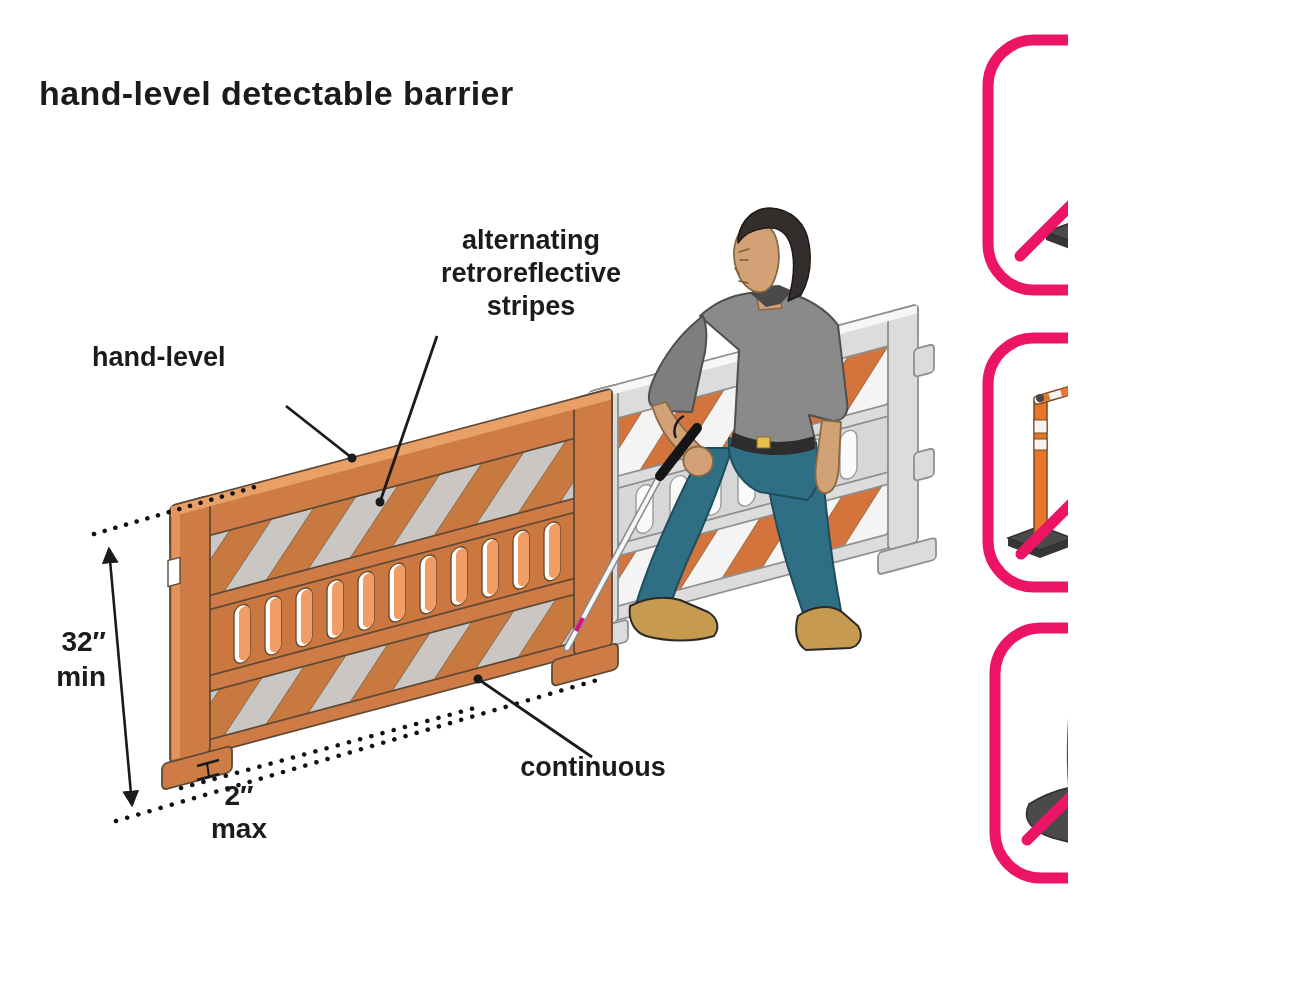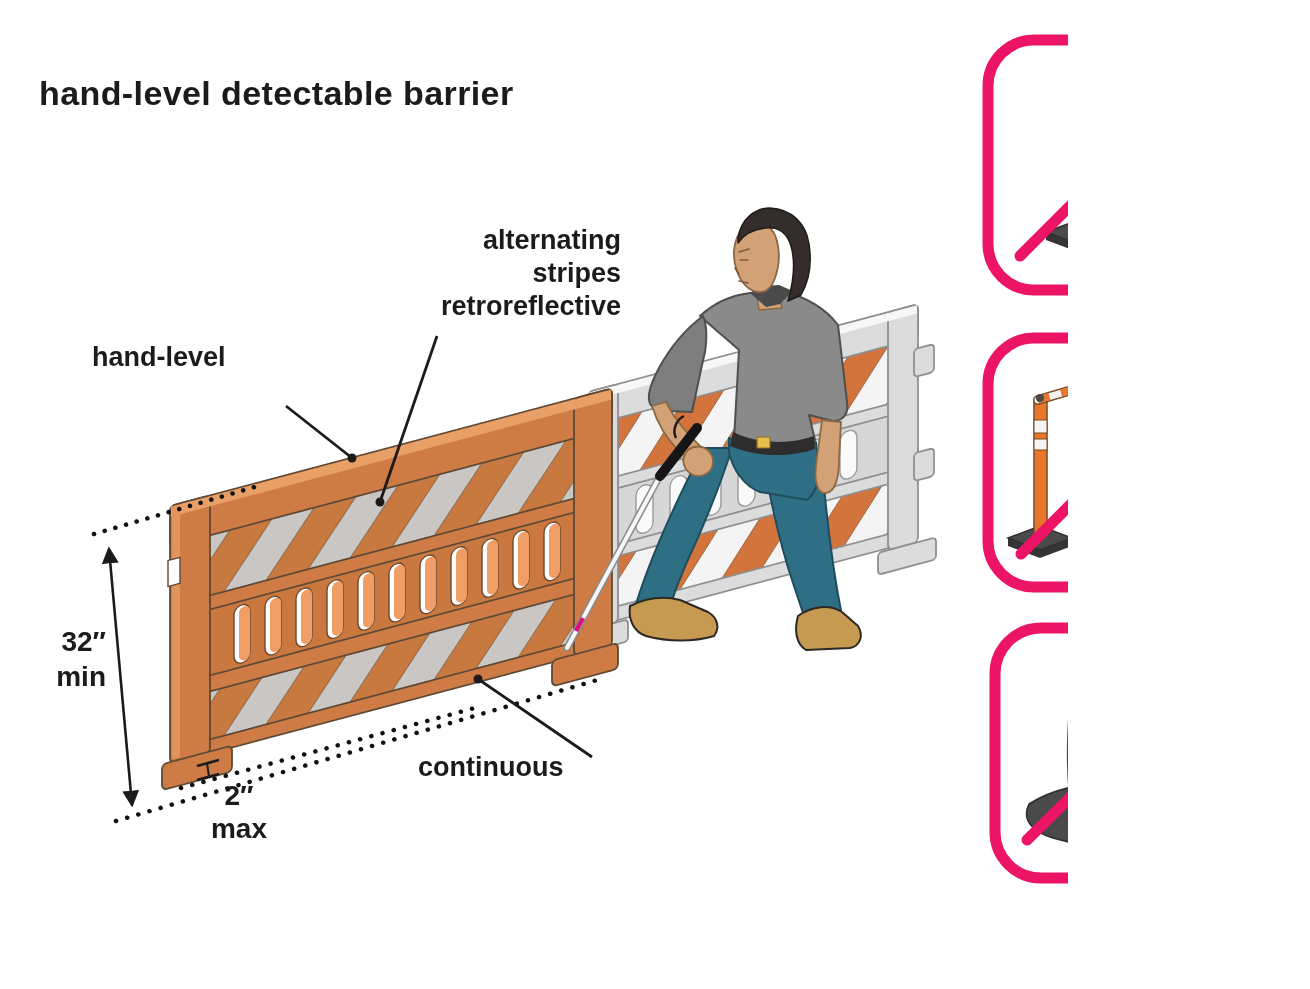--- a/index.html
+++ b/index.html
@@ -3,25 +3,25 @@
 <meta charset="utf-8">
 <style>
   html,body{margin:0;padding:0;background:#ffffff;}
   .stage{
     position:relative;width:1068px;height:989px;background:#ffffff;
     font-family:"Liberation Sans","DejaVu Sans",sans-serif;overflow:hidden;
   }
   .stage svg{position:absolute;left:0;top:0;}
   .lbl{position:absolute;color:#1b1b1b;font-weight:bold;}
   .title{left:39px;top:74px;font-size:34px;letter-spacing:.4px;}
-  .lbl-stripes{left:441px;top:224px;font-size:27px;line-height:33px;text-align:right;}
+  .lbl-stripes{left:441px;top:224px;font-size:27px;line-height:33px;text-align:center;}
   .lbl-guidance{left:92px;top:341px;width:194px;font-size:27px;line-height:32px;text-align:left;}
   .lbl-min{left:26px;top:624px;width:80px;font-size:28px;line-height:35px;text-align:right;}
   .lbl-max{left:192px;top:779px;width:94px;font-size:28px;line-height:33px;text-align:center;}
-  .lbl-edge{left:418px;top:750px;width:350px;font-size:27px;line-height:34px;text-align:left;}
+  .lbl-edge{left:418px;top:750px;width:350px;font-size:27px;line-height:34px;text-align:center;}
   .lbl span{display:block;}
 </style>
 </head>
 <body>
 
 <div class="stage">
 
 <svg width="1310" height="989" viewBox="0 0 1310 989">
   <defs>
     <marker id="arrow" viewBox="0 0 10 10" refX="8.5" refY="5" markerWidth="6.5" markerHeight="6.5" orient="auto-start-reverse">
@@ -288,22 +288,22 @@
     </g>
     <line x1="212" y1="34" x2="32" y2="212" stroke="#EC1464" stroke-width="11" stroke-linecap="round"></line>
     <rect x="0" y="0" width="245" height="250" rx="46" fill="none" stroke="#EC1464" stroke-width="11"></rect>
   </g>
 </svg>
 
 <div class="lbl title">hand-level detectable barrier</div>
 
 <div class="lbl lbl-stripes">
   <span>alternating</span>
+  <span>retroreflective</span>
   <span>stripes</span>
-  <span>retroreflective</span>
 </div>
 
 <div class="lbl lbl-guidance">
   <span>hand-level</span>
 </div>
 
 <div class="lbl lbl-min">
   <span>32″</span>
   <span>min</span>
 </div>

